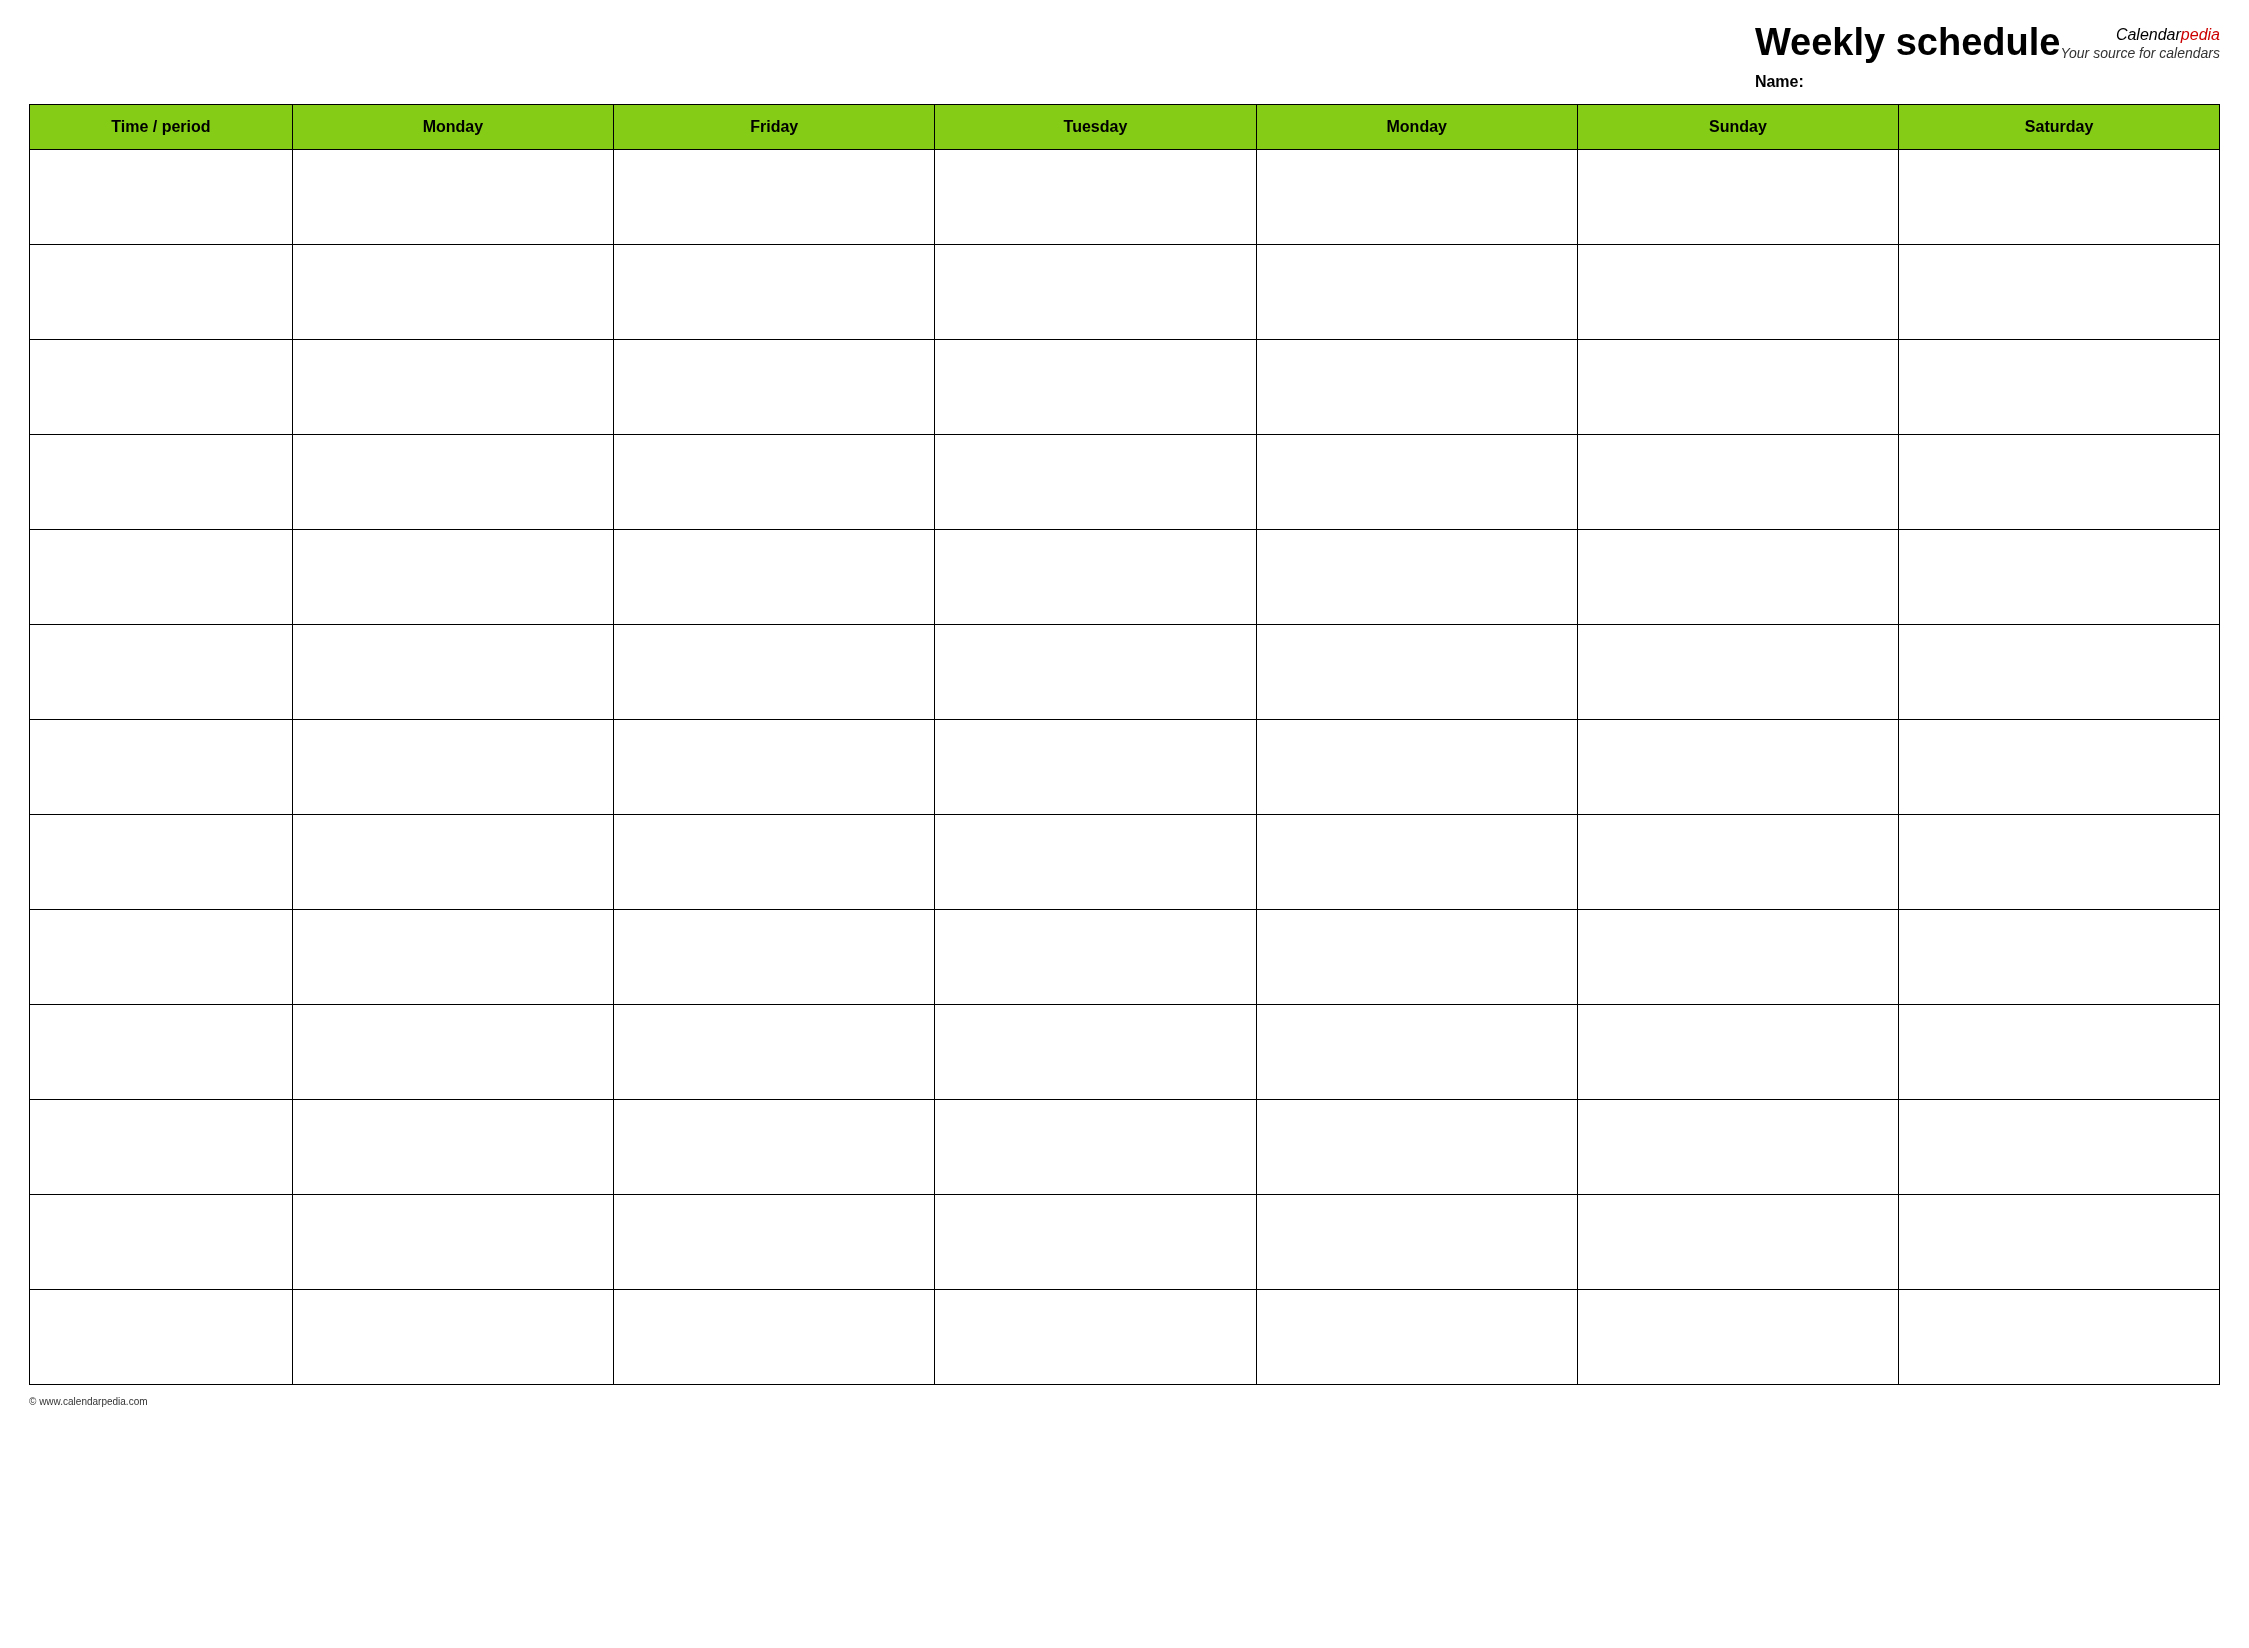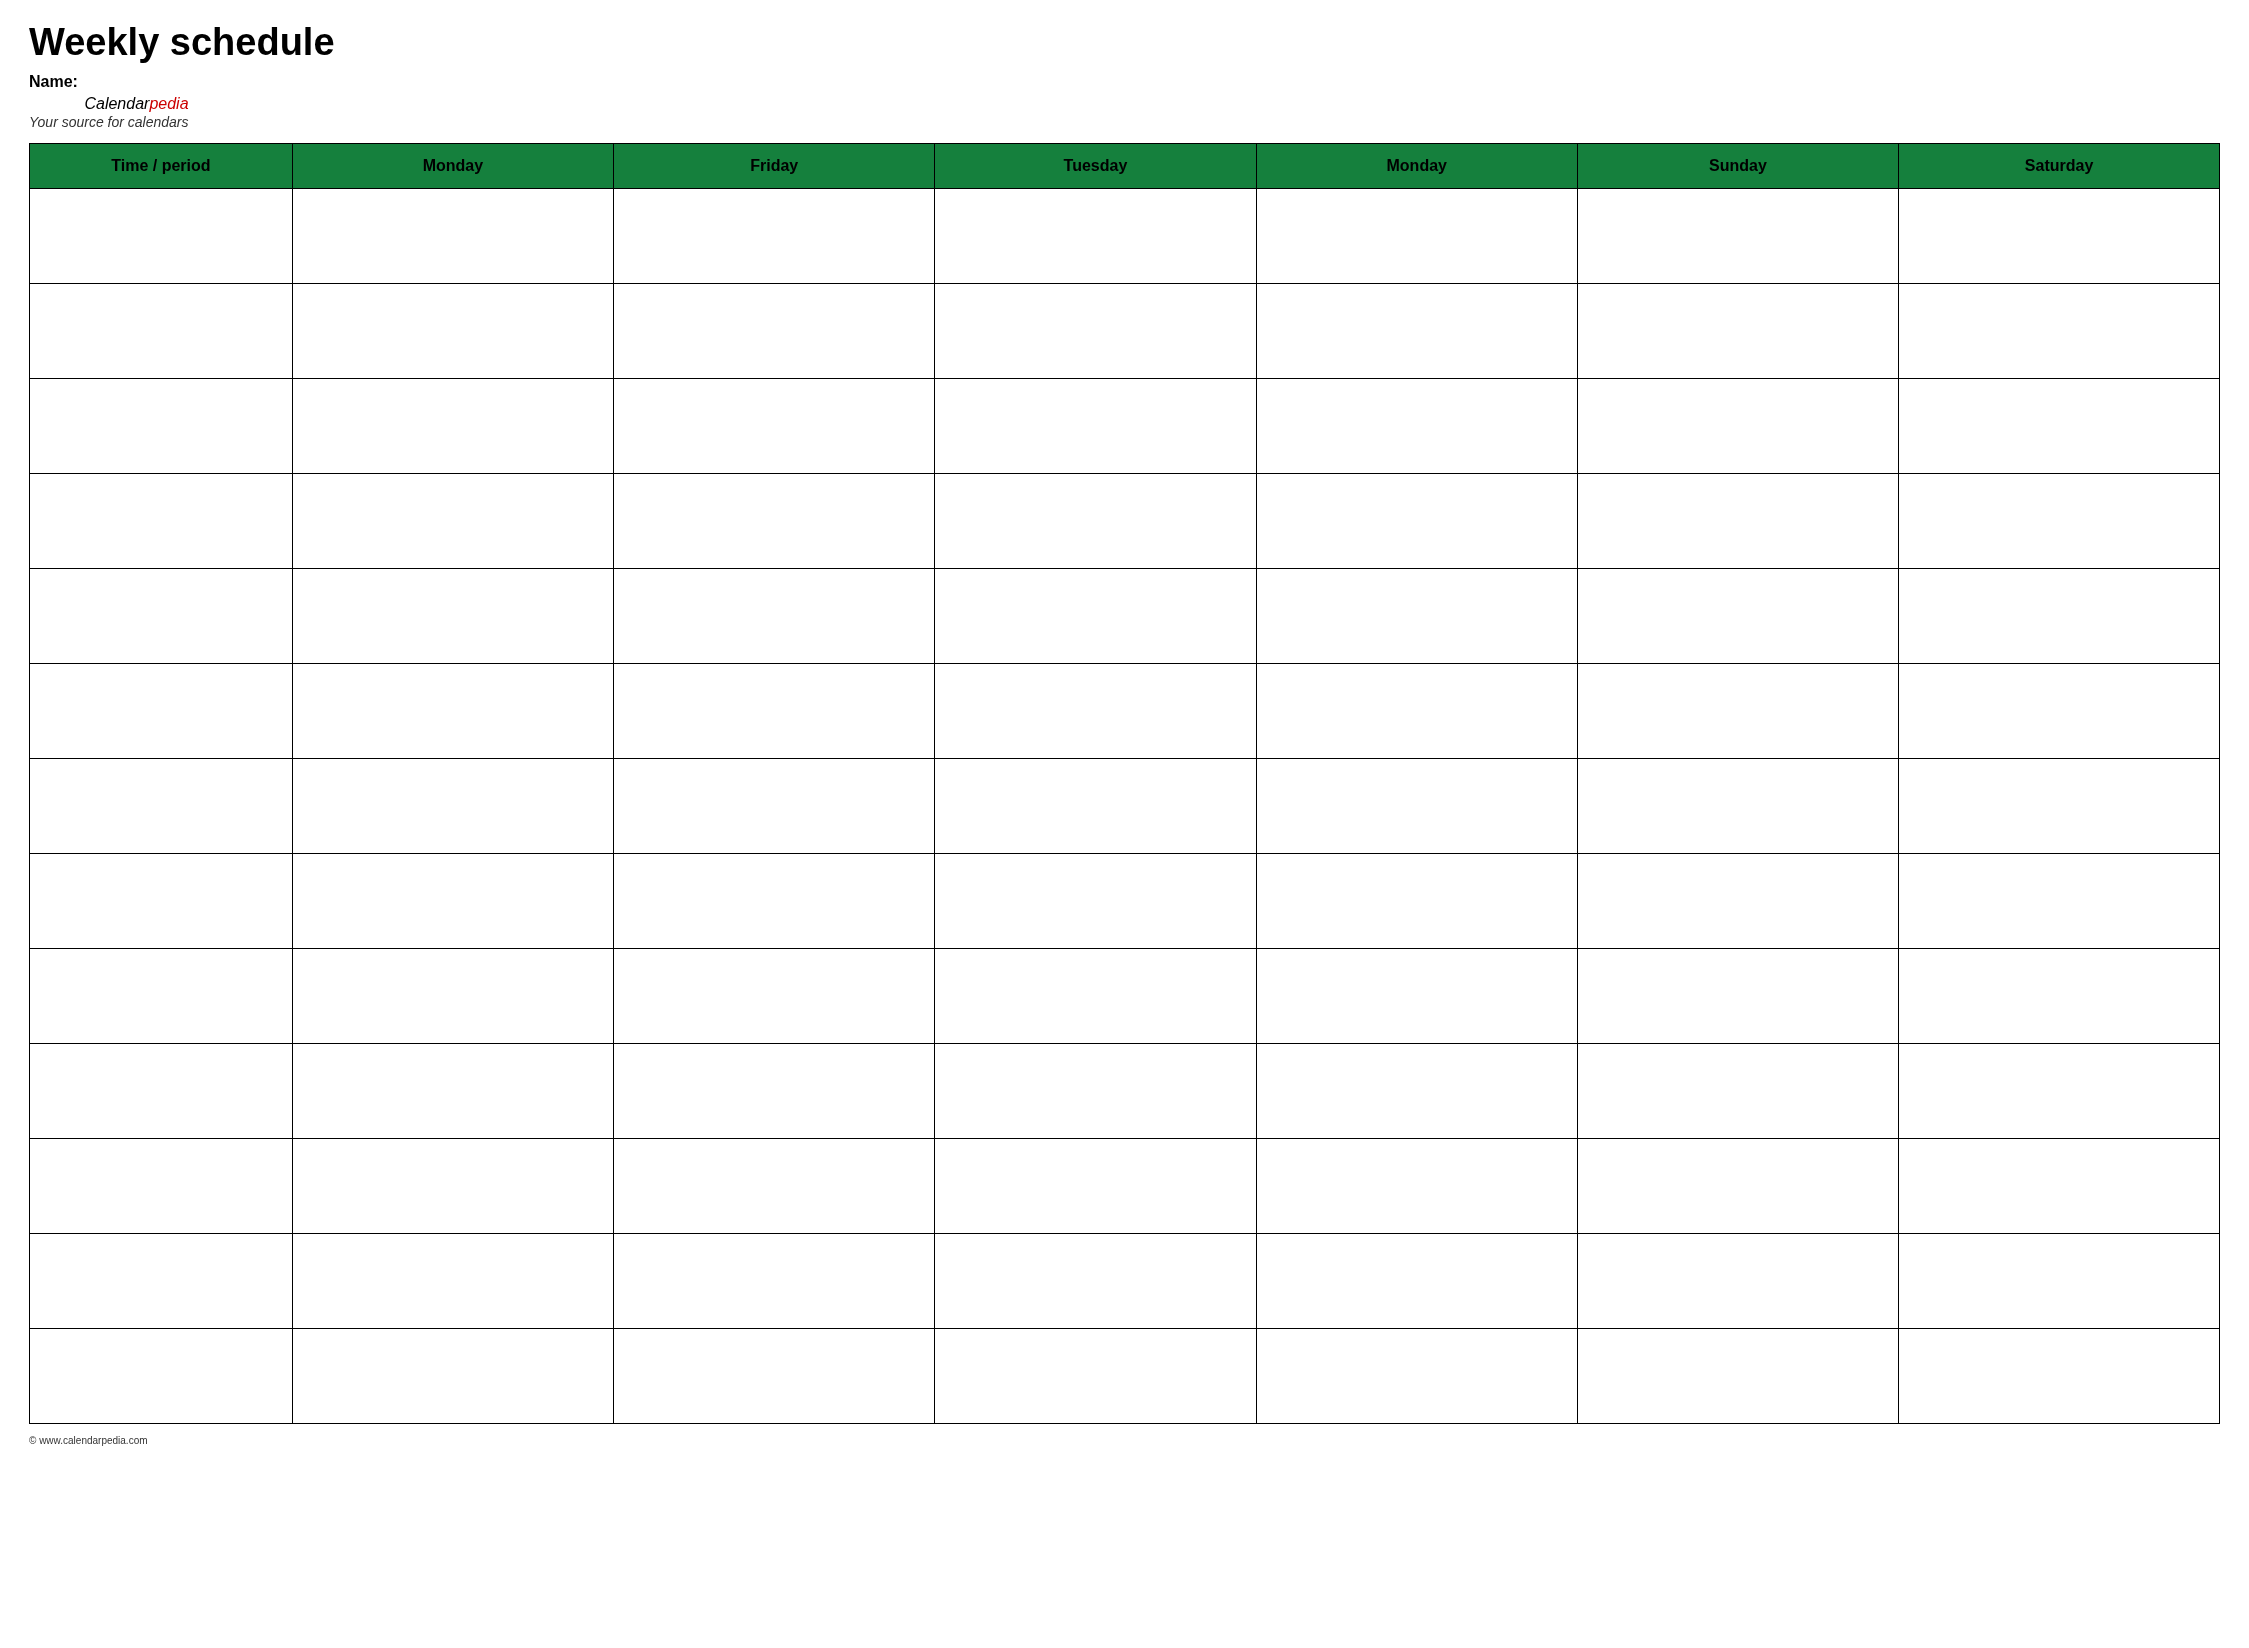--- a/index.html
+++ b/index.html
@@ -14,21 +14,20 @@
       padding: 22px 29px 14.6px 29px;
       width: 100%;
       min-height: 100vh;
     }
 
     .header-area {
       display: flex;
       justify-content: flex-end;
       align-items: flex-start;
       margin-bottom: 7.3px;
-      flex-direction: column;
     }
 
     .title-section {
       display: flex;
       flex-direction: column;
     }
 
     .page-title {
       font-size: 38px;
       font-weight: bold;
@@ -79,21 +78,21 @@
       border: 1.8px solid #000000;
     }
 
     .schedule-table th {
       border: 1.5px solid #000000;
       padding: 13px 7.3px;
       text-align: center;
       font-size: 16px;
       font-weight: bold;
       color: #000000;
-      background: #15803d;
+      background: #84cc16;
     }
 
     .schedule-table th.time-col {
       width: 12%;
     }
 
     .schedule-table th.day-col {
       width: 14.67%;
     }
 

